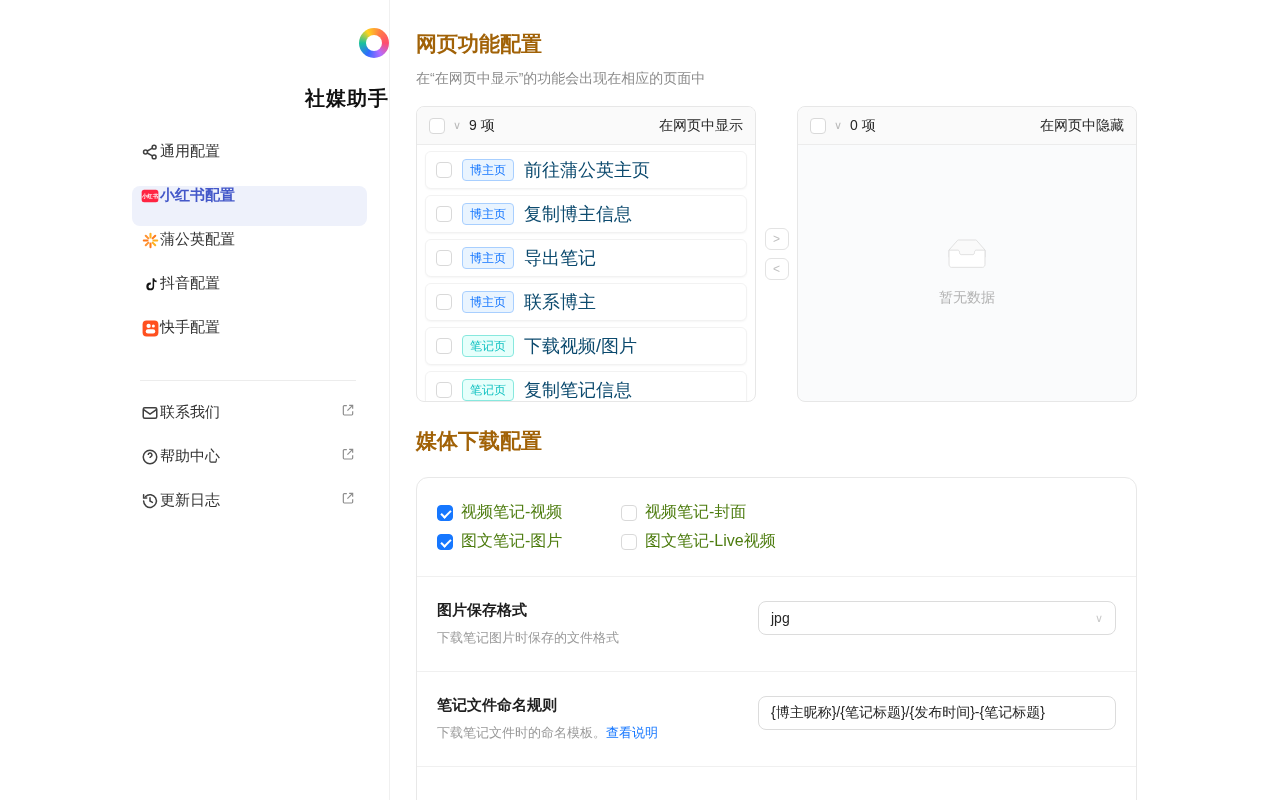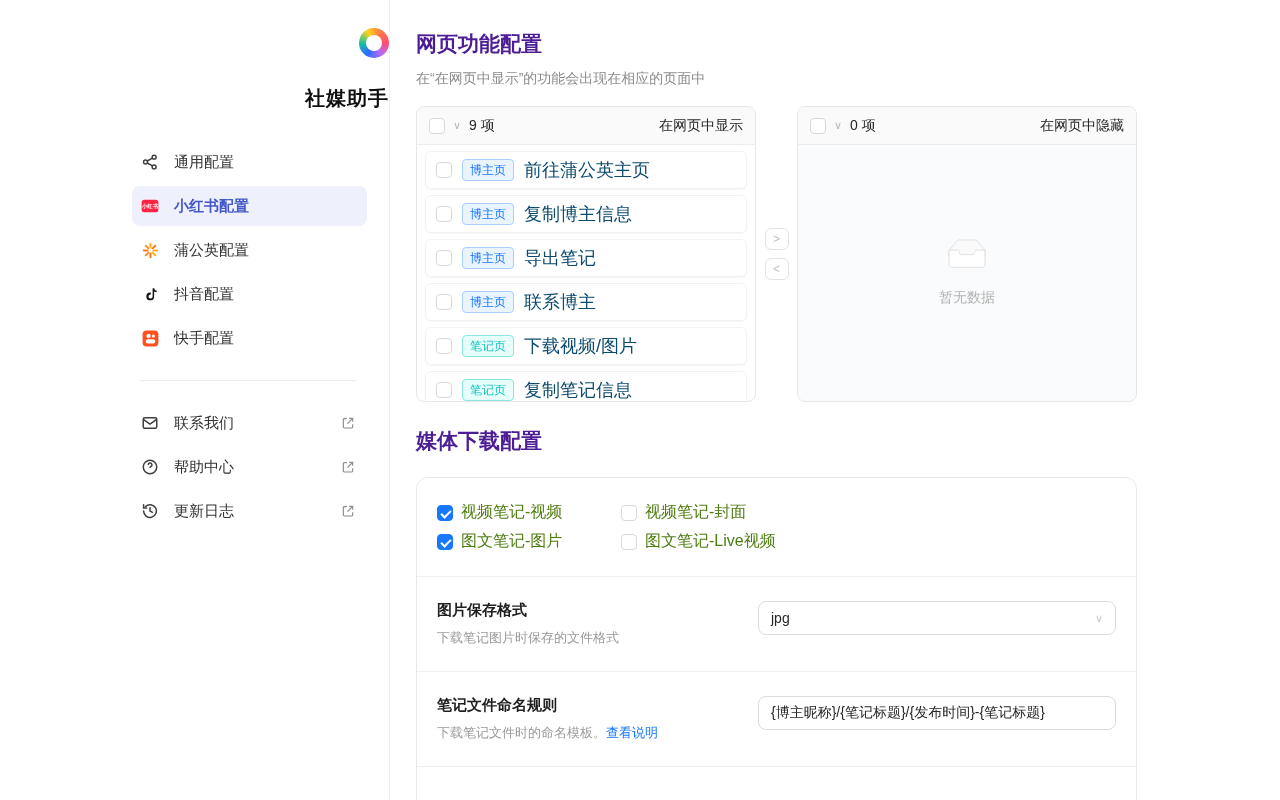--- a/index.html
+++ b/index.html
@@ -10,30 +10,30 @@
     font-family:"Liberation Sans","DejaVu Sans",sans-serif;
     display:flex;
   }
   
   .sidebar { width:390px; flex:none; border-right:1px solid #f0f0f0; padding:28px 0 0 132px; }
   .logo-row { display:flex; align-items:flex-end; gap:27px; margin:0 0 30px 8px;flex-direction:column; }
   .logo-ring { width:30px; height:30px; border-radius:50%; position:relative; flex:none;
     background:conic-gradient(from 210deg,#2f6bff,#18c29c,#ffd21e,#ff7a45,#ff4d6d,#b36bff,#2f6bff); }
   .logo-ring::after { content:""; position:absolute; inset:7px; background:#fff; border-radius:50%; }
   .app-title { font-size:20px; font-weight:700; color:#111; letter-spacing:1px; }
-  .menu-item { display:flex; align-items:center; gap:14px; height:40px; width:235px;
+  .menu-item { display:flex; align-items:flex-start; height:40px; width:235px;
     padding:0 12px 0 8px; border-radius:8px; margin-bottom:4px; font-size:15px; color:#333; cursor:pointer; }
   .menu-item.active { background:#eef1fb; color:#4458c9; font-weight:700; }
   .mi-icon { width:20px; height:20px; display:flex; align-items:center; justify-content:center; color:#3f3f3f; flex:none; }
   .menu-divider { width:216px; height:1px; background:#ececec; margin:22px 0 22px 8px; }
   .ext-icon { margin-left:auto; color:#8c8c8c; display:flex; }
   
   .main { flex:1; padding:30px 0 0 26px; }
   .content { width:721px; }
-  .section-title { font-size:21px; font-weight:700; color:#4c1d95; margin:0; }
+  .section-title { font-size:21px; font-weight:700; color:#a16207; margin:0; }
   .subtitle { font-size:14px; color:#8c8c8c; margin:12px 0 0; }
   
   .transfer { display:flex; align-items:flex-start; margin-top:18px; }
   .panel { width:340px; height:296px; border:1px solid #e7e7e7; border-radius:8px; overflow:hidden; background:#fff; }
   .panel-header { height:38px; background:#fafafa; border-bottom:1px solid #ececec;
     display:flex; align-items:center; padding:0 12px; gap:8px; font-size:14px; color:#262626; }
   .panel-title { margin-left:auto; }
   .caret { color:#b9b9b9; font-size:11px; line-height:1; }
   .caret::after { content:"∨"; }
   .panel-body { padding:6px 8px; }

